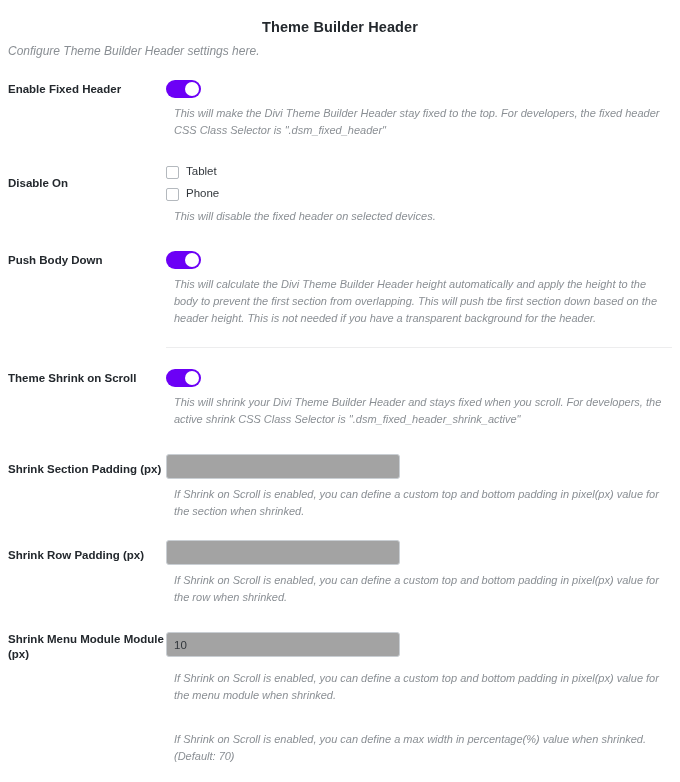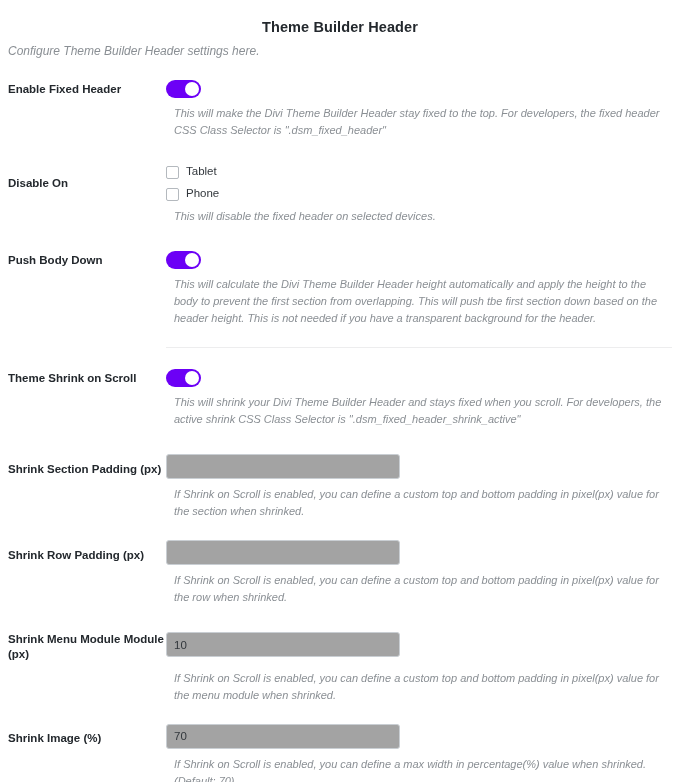--- a/index.html
+++ b/index.html
@@ -251,23 +251,17 @@
     <div class="field-control">
       <input class="text-input" type="text" value="10" style="">
     </div>
   </div>
   <div class="desc-row">
     <p class="field-desc">If Shrink on Scroll is enabled, you can define a custom top and bottom padding in pixel(px) value for the menu module when shrinked.</p>
   </div>
 
   <div class="sp-md"></div>
 
-  <div class="field-row">
-    <div class="field-label align-input">Shrink Image (%)</div>
-    <div class="field-control">
-      <input class="text-input" type="text" value="70" style="">
-    </div>
-  </div>
   <div class="desc-row">
     <p class="field-desc">If Shrink on Scroll is enabled, you can define a max width in percentage(%) value when shrinked. (Default: 70)</p>
   </div>
 
 </div>
 
 </body></html>

